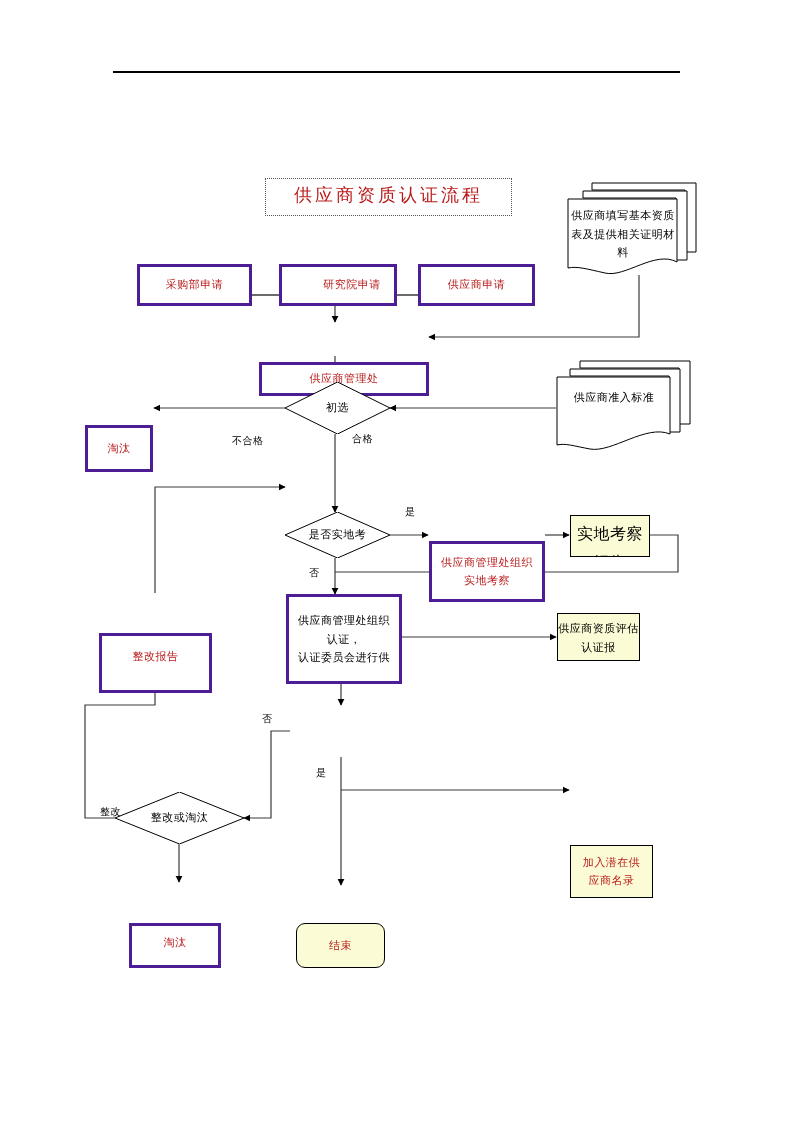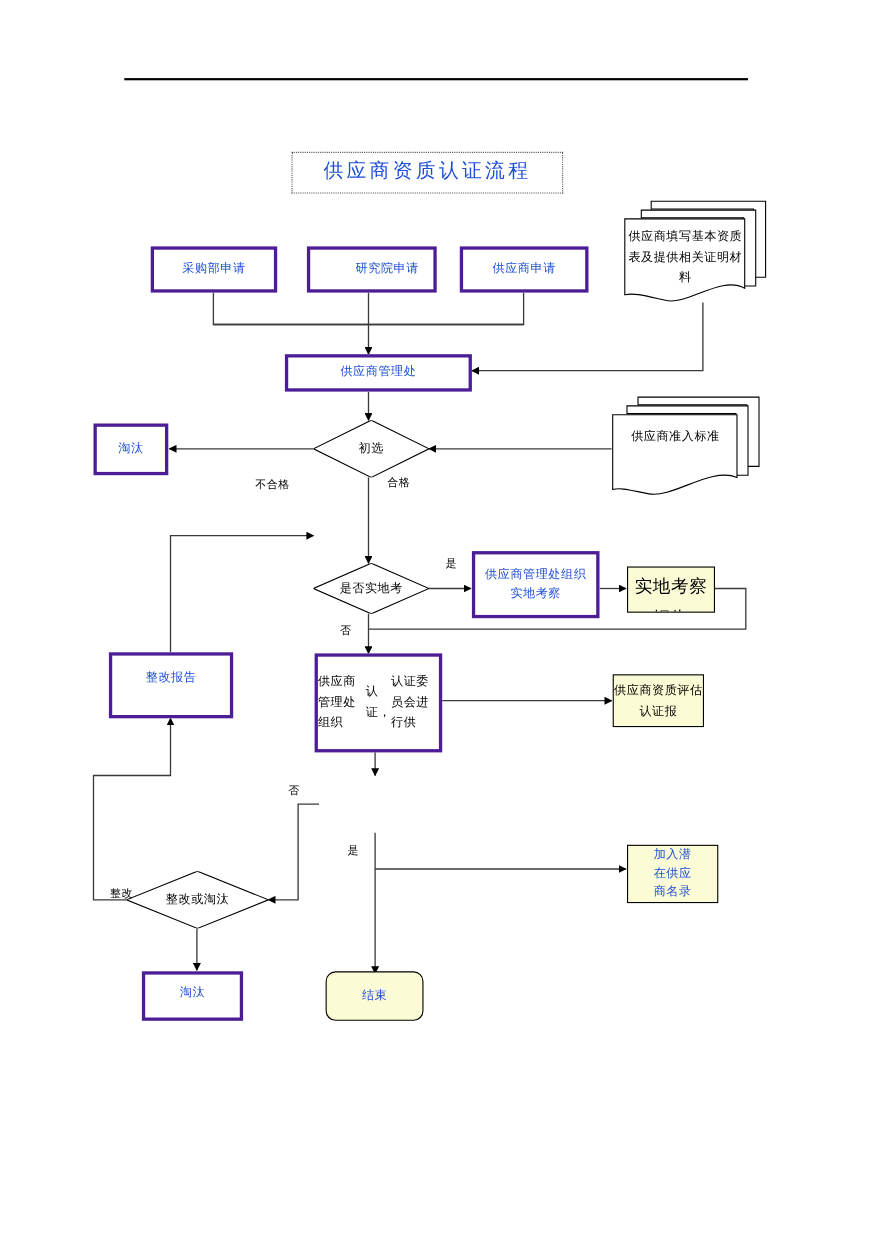--- a/index.html
+++ b/index.html
@@ -32,24 +32,25 @@
     width: 793px;
     height: 1122px;
   }
   .node {
     position: absolute;
     box-sizing: border-box;
     display: flex;
     align-items: center;
     justify-content: center;
     text-align: center;
-    color: #1d4ed8;
+    color: #b91c1c;
     font-size: 11px;
     line-height: 1.55;
     letter-spacing: 0.5px;
+    margin-top: 40px;
   }
   .title-box {
     border: 1px dotted #555;
     font-size: 18px;
     letter-spacing: 3px;
     padding: 4px 10px 6px 10px;
   }
   .rect {
     border: 3px solid #4c1d95;
     background: #ffffff;
@@ -201,34 +202,34 @@
   <div class="node rect" style="left:429px; top:501px; width:116px; height:61px; padding:0 7px;">供应商管理处组织实地考察</div>
 
   <div class="rect-yellow clip" style="position:absolute; left:570px; top:515px; width:78px; height:40px;">
     <div style="position:absolute; left:0; top:4px; width:78px; text-align:center;
                 font-size:16px; line-height:1.8; letter-spacing:0.5px;">实地考察报告</div>
   </div>
 
   <div class="node rect" style="left:99px; top:593px; width:113px; height:60px; align-items:flex-start; padding-top:12px;">整改报告</div>
 
   <div class="rect" style="position:absolute; left:286px; top:594px; width:110px; height:84px;
-              display:flex; flex-direction:row; align-items:center; justify-content:center;
+              display:flex; flex-direction:column; align-items:center; justify-content:center;
               font-size:11px; line-height:1.7; letter-spacing:0.5px;">
     <div>供应商管理处组织</div>
     <div>认证，</div>
     <div>认证委员会进行供</div>
   </div>
 
   <div class="rect-yellow clip" style="position:absolute; left:557px; top:613px; width:81px; height:46px;">
     <div style="position:absolute; left:0; top:5px; width:81px; text-align:center;
                 font-size:11px; line-height:1.75; letter-spacing:0.5px;">供应商资质评估认证报</div>
   </div>
 
 
-  <div class="node rect-yellow" style="left:570px; top:768px; width:83px; height:53px; padding:0 20px;">加入潜在供应商名录</div>
+  <div class="node rect-yellow" style="left:570px; top:805px; width:83px; height:53px; padding:0 8px;">加入潜在供应商名录</div>
 
   <div style="position:absolute; left:115px; top:792px; width:129px; height:52px;">
     <svg width="129" height="52" viewBox="0 0 129 52" xmlns="http://www.w3.org/2000/svg">
       <polygon points="64.5,0 129,26 64.5,52 0,26" fill="#ffffff" stroke="#000" stroke-width="1"></polygon>
     </svg>
     <div class="diamond-label" style="left:0; top:18px; width:129px;">整改或淘汰</div>
   </div>
 
   <div class="node rect" style="left:129px; top:883px; width:92px; height:45px; align-items:flex-start; padding-top:8px;">淘汰</div>
 

